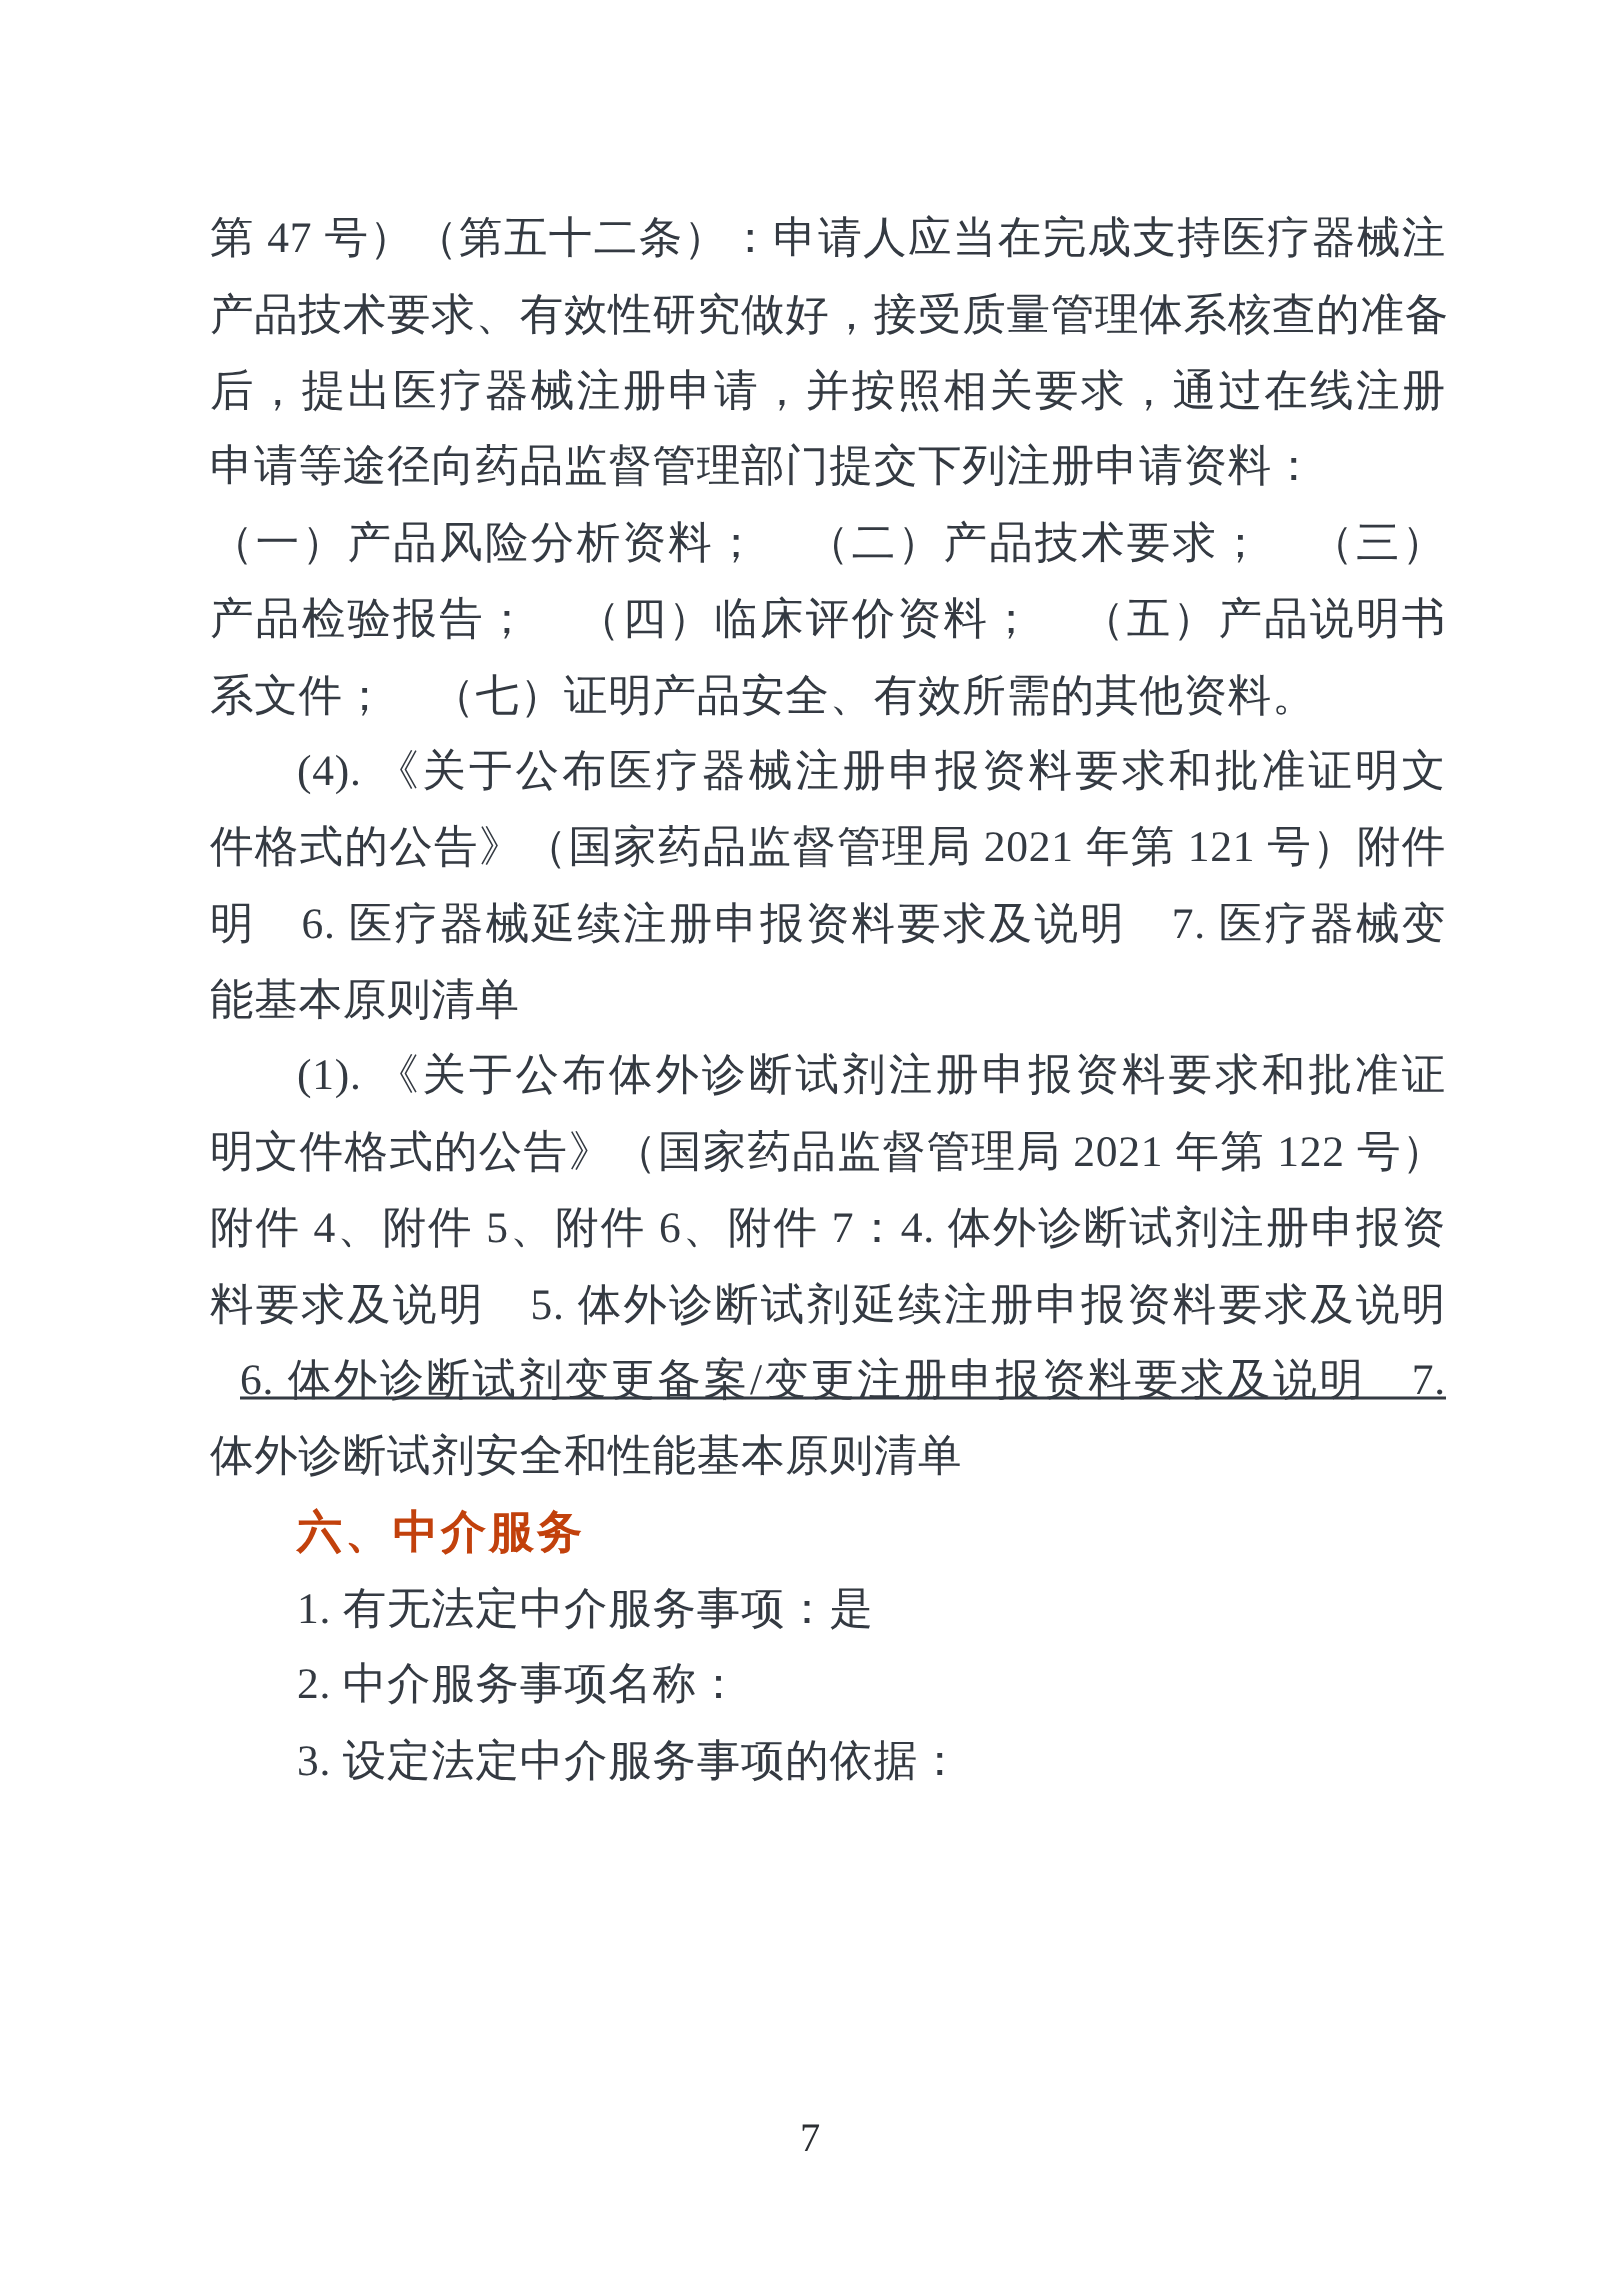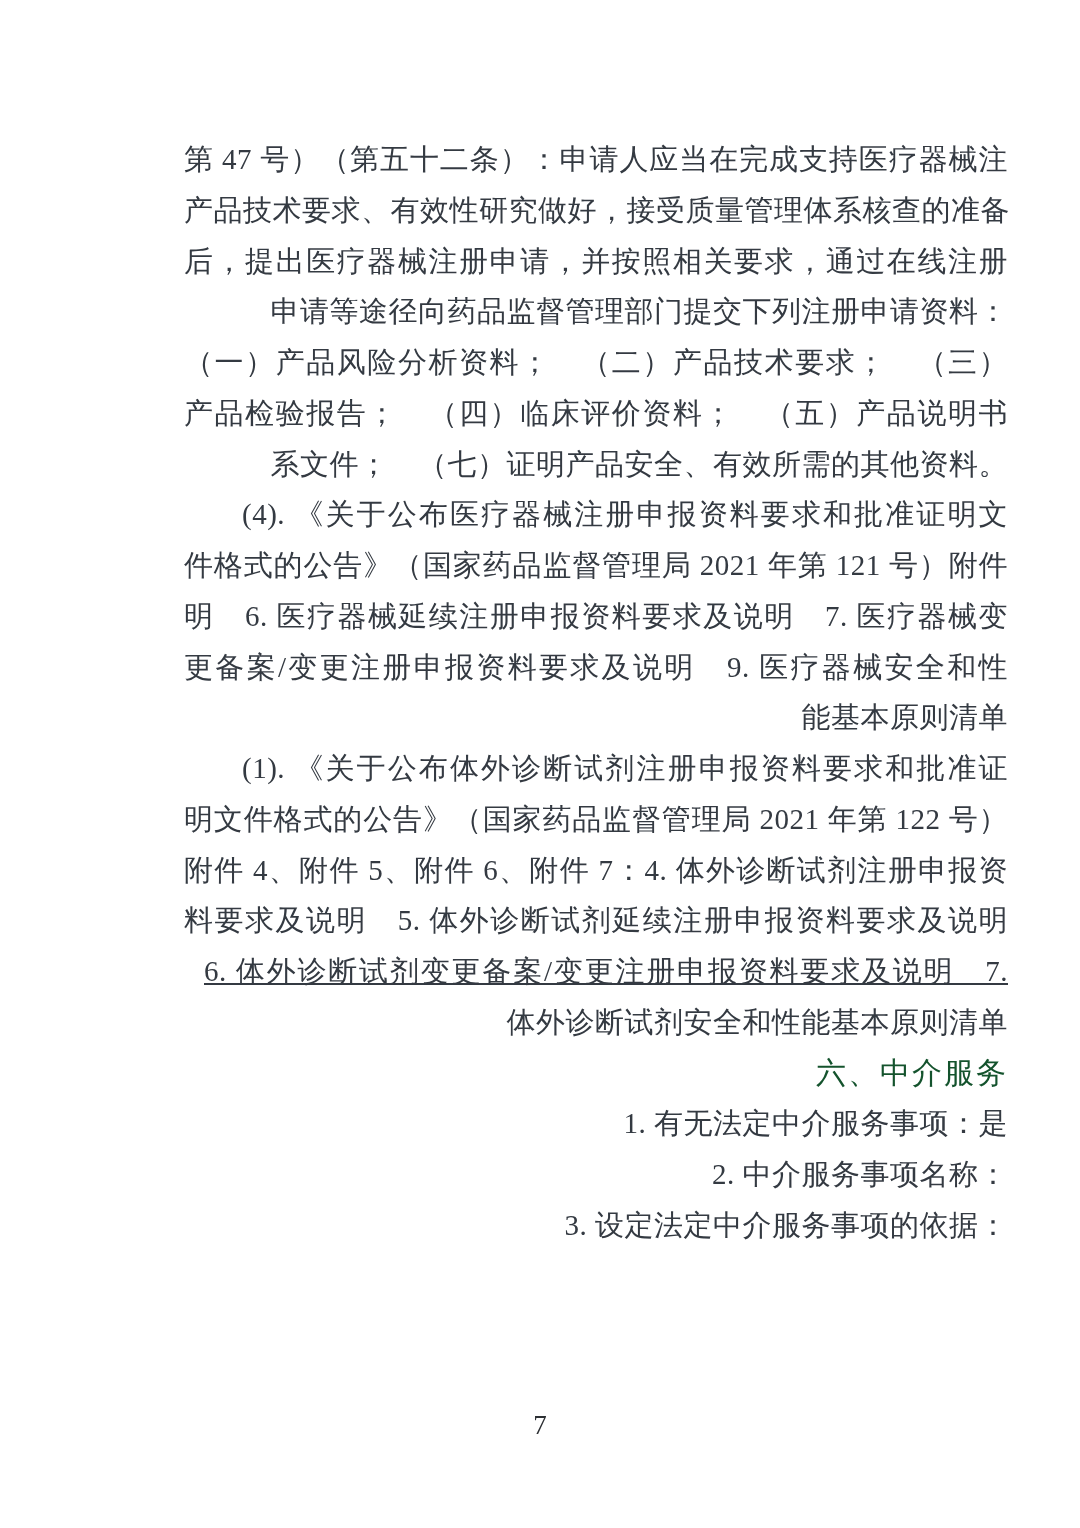--- a/index.html
+++ b/index.html
@@ -16,36 +16,35 @@
     font-family: "Liberation Serif", serif;
   }
   .doc-body {
     position: absolute;
     left: 140px;
     top: 134px;
     width: 824px;
     color: #343a42;
     font-size: 29px;
     line-height: 50.75px;
-    margin-left: 44px;
   }
   .line {
     white-space: nowrap;
-    text-align: right;
+    text-align: left;
     letter-spacing: 0.5px;
   }
   .line.j {
     text-align: justify;
     text-align-last: justify;
   }
   .line.b {
     font-family: "DejaVu Sans", sans-serif;
-    font-weight: 400;
+    font-weight: 700;
     font-size: 30px;
-    color: #14532d;
+    color: #c2410c;
     letter-spacing: 2px;
   }
   .page-footer {
     position: absolute;
     left: 0;
     top: 1405px;
     width: 100%;
     text-align: center;
     font-size: 27px;
     line-height: 40px;
@@ -61,21 +60,20 @@
       <div class="line j">第 47 号）（第五十二条）：申请人应当在完成支持医疗器械注</div>
       <div class="line j">产品技术要求、有效性研究做好，接受质量管理体系核查的准备</div>
       <div class="line j">后，提出医疗器械注册申请，并按照相关要求，通过在线注册</div>
       <div class="line">申请等途径向药品监督管理部门提交下列注册申请资料：</div>
       <div class="line j">（一）产品风险分析资料；　（二）产品技术要求；　（三）</div>
       <div class="line j">产品检验报告；　（四）临床评价资料；　（五）产品说明书</div>
       <div class="line">系文件；　（七）证明产品安全、有效所需的其他资料。</div>
       <div class="line j" style="text-indent: 58px;">(4). 《关于公布医疗器械注册申报资料要求和批准证明文</div>
       <div class="line j">件格式的公告》（国家药品监督管理局 2021 年第 121 号）附件</div>
       <div class="line j">明　6. 医疗器械延续注册申报资料要求及说明　7. 医疗器械变</div>
-      <div class="line j">更备案/变更注册申报资料要求及说明　9. 医疗器械安全和性</div>
       <div class="line">能基本原则清单</div>
       <div class="line j" style="text-indent: 58px;">(1). 《关于公布体外诊断试剂注册申报资料要求和批准证</div>
       <div class="line j">明文件格式的公告》（国家药品监督管理局 2021 年第 122 号）</div>
       <div class="line j">附件 4、附件 5、附件 6、附件 7：4. 体外诊断试剂注册申报资</div>
       <div class="line j">料要求及说明　5. 体外诊断试剂延续注册申报资料要求及说明</div>
       <div class="line j" style="text-indent: 20px; text-decoration: underline;">6. 体外诊断试剂变更备案/变更注册申报资料要求及说明　7.</div>
       <div class="line">体外诊断试剂安全和性能基本原则清单</div>
       <div class="line b" style="text-indent: 58px;">六、中介服务</div>
       <div class="line" style="text-indent: 58px;">1. 有无法定中介服务事项：是</div>
       <div class="line" style="text-indent: 58px;">2. 中介服务事项名称：</div>

